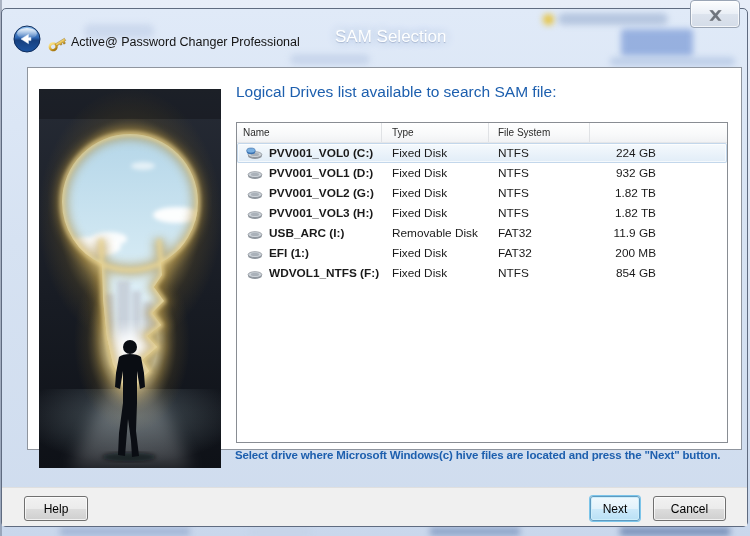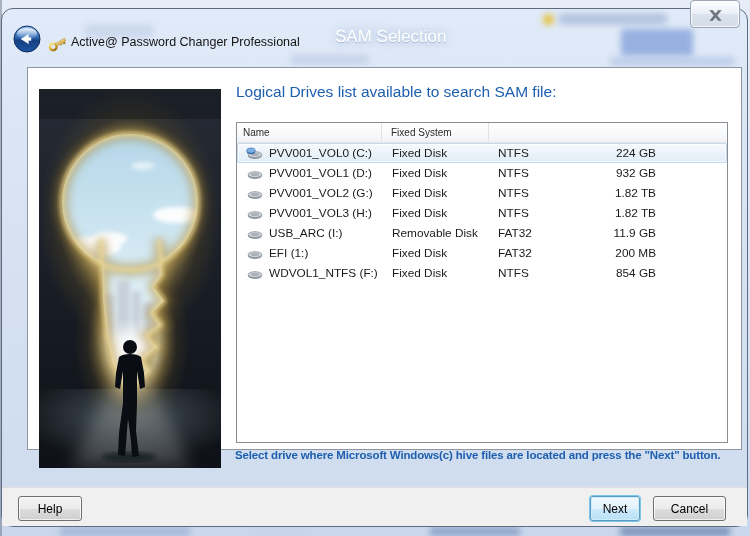--- a/index.html
+++ b/index.html
@@ -6,21 +6,21 @@
     font-family:"Liberation Sans", sans-serif; background:#dfe7f4;}
   *{box-sizing:border-box;}
   .canvas{position:relative;width:750px;height:536px;
     background:linear-gradient(180deg,#e7edf8 0%,#dae4f3 60%,#c9d7ec 100%);}
   
   .blob{position:absolute;filter:blur(3px);}
   .edge-strip{position:absolute;left:0;top:0;width:2px;height:536px;background:rgba(95,106,128,.45);}
 
   
   .dialog{position:absolute;left:1px;right:2px;top:8px;bottom:9px;
-    border:1px solid #5f6b80;border-radius:12px;
+    border:1px solid #5f6b80;border-radius:5px;
     background:linear-gradient(180deg,#e0eaf8 0%,#d6e2f2 45%,#cfdcee 100%);}
   .glass-header{position:absolute;left:0;top:0;right:0;height:58px;}
   .app-title{position:absolute;left:69px;top:26px;font-size:12.5px;color:#141414;white-space:nowrap;}
   .step-title{position:absolute;left:317px;top:18px;font-size:17px;color:#feffff;white-space:nowrap;
     text-shadow:0 0 10px rgba(150,178,220,.95),0 0 3px rgba(255,255,255,.85),0 1px 1px rgba(95,115,155,.55);margin-left:16px;}
   .back-btn{position:absolute;left:11px;top:16px;width:28px;height:28px;cursor:default;}
   .key-icon{position:absolute;left:45px;top:23px;}
   .close-btn{position:absolute;left:688px;top:-9px;width:50px;height:28px;border:1px solid #9aa5b5;
     border-radius:4px;background:linear-gradient(#fcfdfe,#eaeff6 48%,#dce3ed 52%,#d4dce8);
     box-shadow:inset 0 0 0 1px rgba(255,255,255,.75);display:flex;align-items:flex-end;justify-content:center;padding-bottom:6px;}
@@ -37,36 +37,36 @@
     background:linear-gradient(#ffffff,#f8f9fa 60%,#f1f2f4);border-bottom:1px solid #e4e6e9;}
   .hcell{font-size:10px;color:#2b2b2b;line-height:19px;border-right:1px solid #e0e2e5;
     padding-left:9px;white-space:nowrap;overflow:hidden;}
   .hcell.h-name{padding-left:6px;}
   .hcell.h-type{padding-left:10px;}
   .hcell.h-extra{border-right:none;}
   .lv-row{display:grid;grid-template-columns:145px 107px 101px 127px 1fr;height:20px;align-items:center;}
   .lv-row.selected{background:linear-gradient(#f6fafd,#e0ecf7);border-radius:2px;
     box-shadow:inset 0 0 0 1px #c3d7eb, inset 0 0 0 2px rgba(255,255,255,.65);}
   .cell{font-size:11.8px;color:#1a1a1a;white-space:nowrap;overflow:hidden;}
-  .c-name{display:flex;align-items:center;gap:6px;padding-left:9px;}
+  .c-name{display:flex;align-items:center;gap:6px;padding-left:9px;font-weight:bold;}
   .c-type{padding-left:10px;}
   .c-fs{padding-left:9px;}
   .c-size{text-align:right;padding-right:61px;}
 
   .hint{position:absolute;left:207px;top:381px;width:498px;font-size:11.5px;font-weight:600;
     letter-spacing:-0.15px;color:#1d5fae;white-space:nowrap;}
 
   
   .footer{position:absolute;left:0;right:0;bottom:0;height:39px;background:#f0f0f0;
     border-top:1px solid #dfdfdf;}
   .btn{position:absolute;top:8px;height:25px;border:1px solid #707070;border-radius:3px;
     background:linear-gradient(#f2f2f2,#ebebeb 50%,#dddddd 50%,#cfcfcf);
     font-family:"Liberation Sans",sans-serif;font-size:12px;color:#000;
     box-shadow:inset 0 0 0 1px rgba(255,255,255,.7);padding:0;}
-  .btn-help{left:16px;width:64px;}
+  .btn-help{left:22px;width:64px;}
   .btn-next{right:107px;width:50px;border:1px solid #5e9ac0;
     box-shadow:0 0 0 1px #7cc5ea, inset 0 0 0 1px #cdeefb;
     background:linear-gradient(#f0f8fd,#e2f2fb 50%,#cdeafa 50%,#b9e0f5);margin-left:48px;}
   .btn-cancel{right:21px;width:73px;}
 </style>
 </head>
 <body>
 
 <div class="canvas">
 
@@ -213,21 +213,22 @@
         </g>
 
         <rect x="0" y="0" width="182" height="30" fill="#000000" opacity="0.25"></rect>
       </svg>
 
       <div class="drives-heading">Logical Drives list available to search SAM file:</div>
 
       <div class="listview">
         <div class="lv-head">
           <div class="hcell h-name">Name</div>
-          <div class="hcell h-fs">Fixed System</div>
+          <div class="hcell h-type">Type</div>
+          <div class="hcell h-fs">File System</div>
           <div class="hcell h-extra"></div>
         </div>
         <div>
   <div class="lv-row selected">
     <div class="cell c-name">
       <svg class="disk-icon" viewBox="0 0 18 14" width="17" height="13">
         <ellipse cx="9.5" cy="9.6" rx="7.4" ry="3.2" fill="#8f969e"></ellipse>
         <ellipse cx="9.5" cy="8.2" rx="7.4" ry="3.2" fill="#ccd2d8" stroke="#7d838b" stroke-width="0.7"></ellipse>
         <ellipse cx="9.5" cy="8" rx="4.4" ry="1.8" fill="#aab1b9"></ellipse>
         <g>

